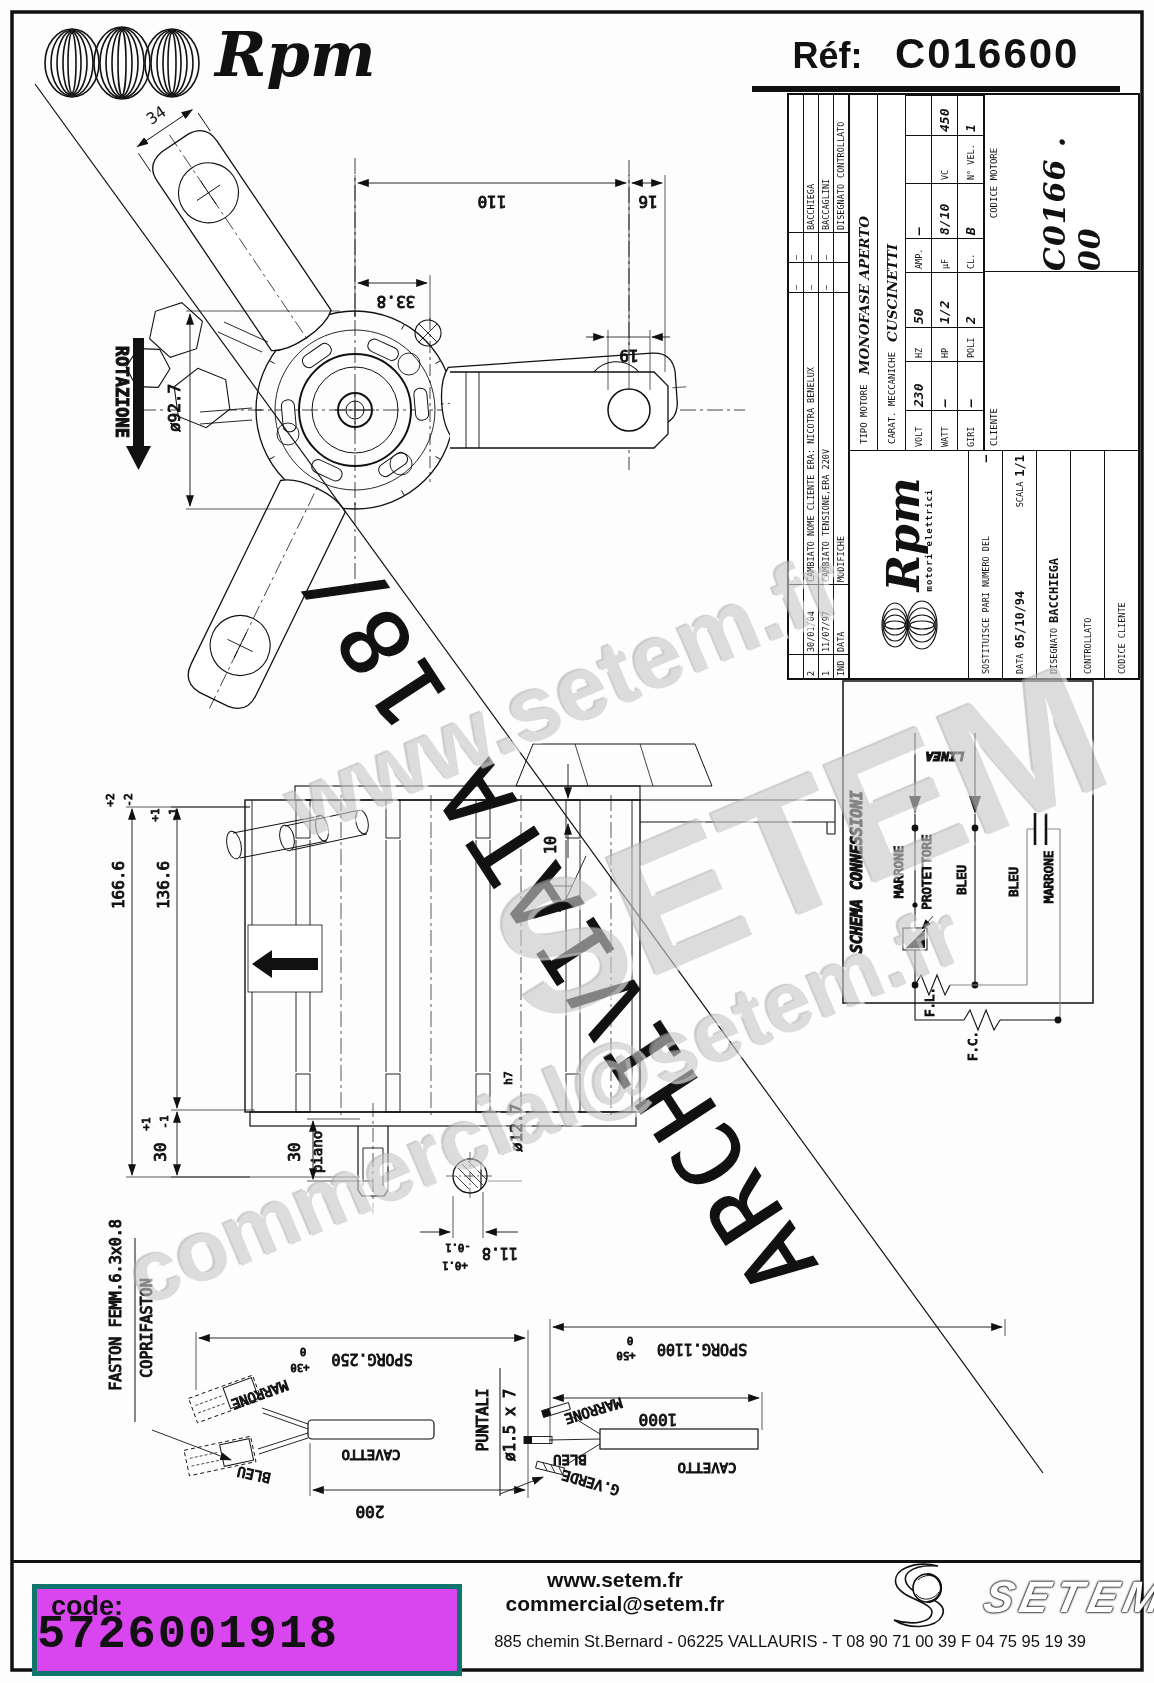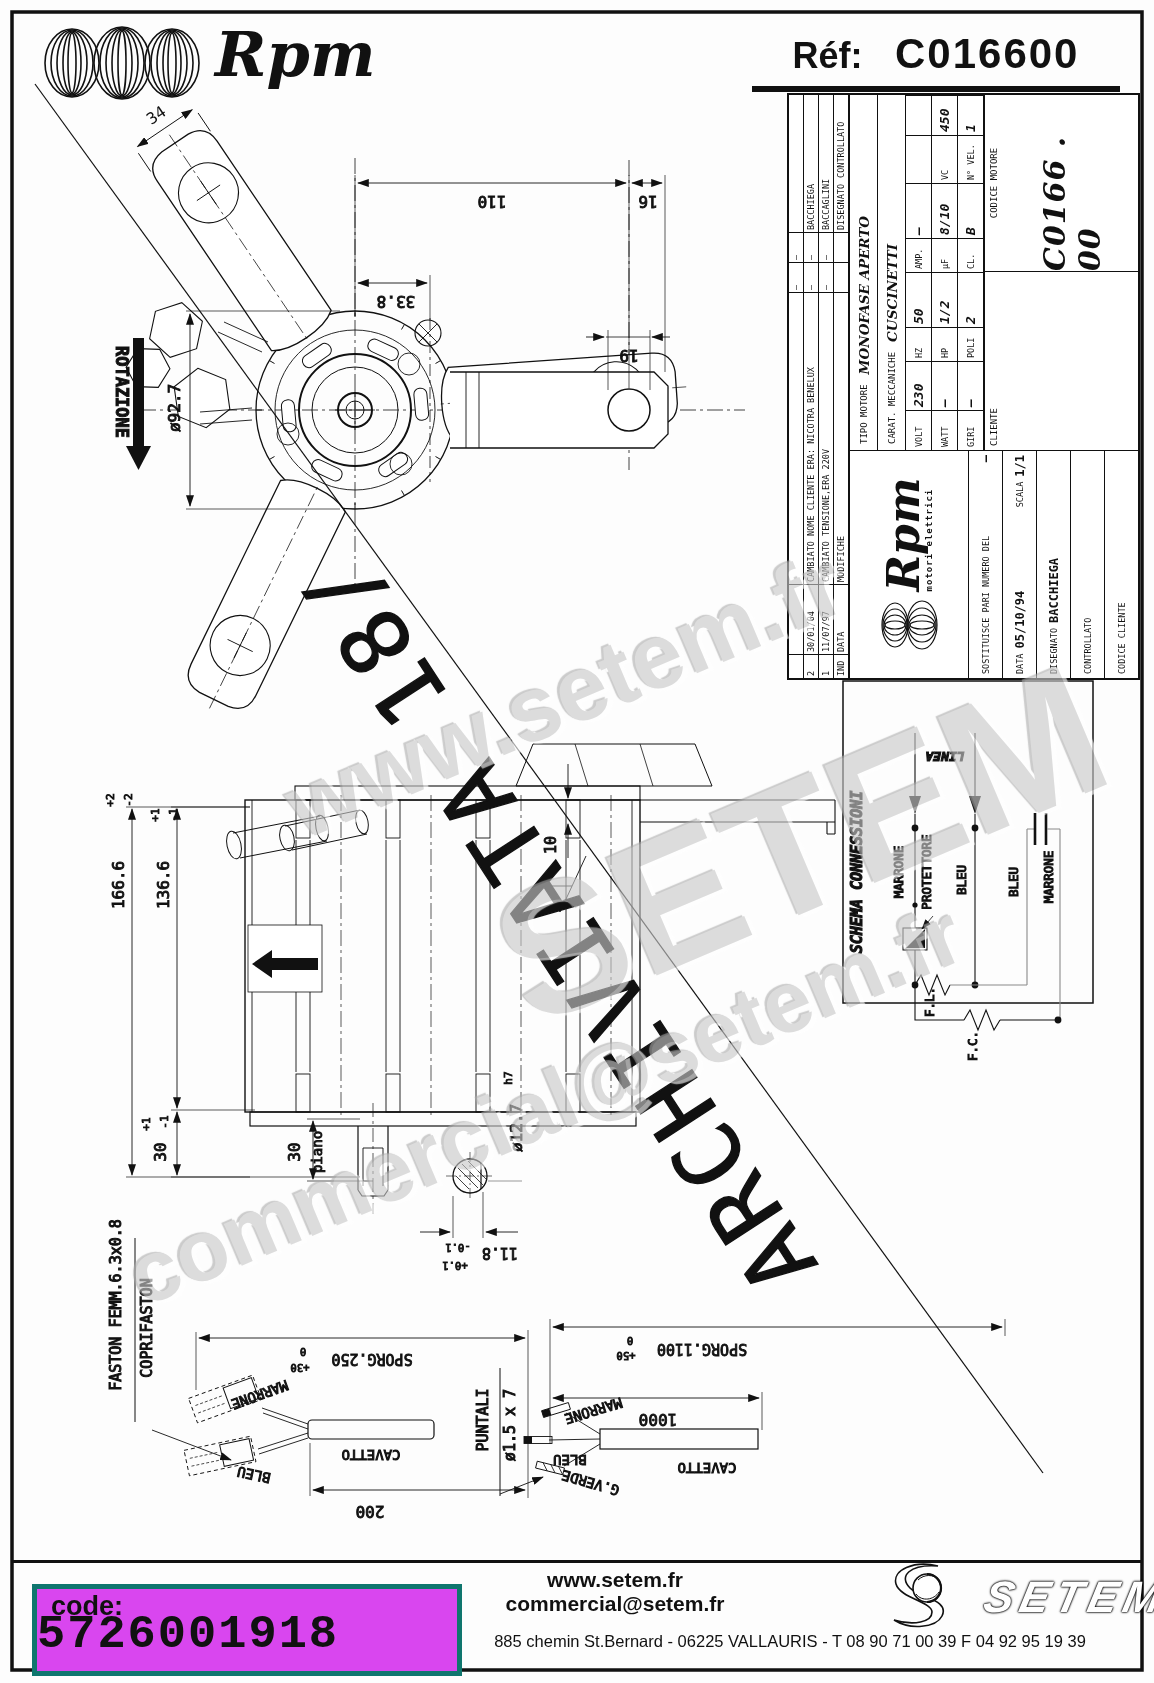--- a/index.html
+++ b/index.html
@@ -529,21 +529,21 @@
   <div class="wm" style="left:800px;top:845px;font-size:185px;">SETEM</div>
   <div class="wm" style="left:545px;top:1105px;font-size:86px;">commercial@setem.fr</div>
 
   <div class="abs" id="footer-sep" style="z-index:2"></div>
   <div class="abs" id="code-box" style="z-index:3">
     <div class="cl">code:</div>
     <div class="cv">5726001918</div>
   </div>
   <div class="abs foot-mid" style="left:455px;top:1568px;width:320px;font-size:21px;z-index:3">www.setem.fr</div>
   <div class="abs foot-mid" style="left:455px;top:1592px;width:320px;font-size:21px;z-index:3">commercial@setem.fr</div>
-  <div class="abs foot-mid" style="left:440px;top:1632px;width:700px;font-size:16.5px;font-weight:normal;white-space:nowrap;z-index:3">885 chemin St.Bernard  -  06225 VALLAURIS  -  T 08 90 71 00 39   F 04 92 95 19 39</div>
+  <div class="abs foot-mid" style="left:440px;top:1632px;width:700px;font-size:16.5px;font-weight:normal;white-space:nowrap;z-index:3">885 chemin St.Bernard  -  06225 VALLAURIS  -  T 08 90 71 00 39   F 04 75 95 19 39</div>
   <svg class="abs" style="left:880px;top:1562px;z-index:3" width="100" height="70" viewBox="0 0 100 70">
     <path d="M58,4 C30,2 18,14 30,26 C40,36 70,38 62,54 C56,66 30,68 14,58 C34,64 52,60 52,50 C52,40 20,36 16,22 C12,8 34,-2 58,4 Z" fill="#fff" stroke="#111" stroke-width="1.6"></path>
     <circle cx="47" cy="26" r="14" fill="#fff" stroke="#111" stroke-width="1.6"></circle>
     <path d="M36,32 C42,40 54,38 59,30 M38,18 C44,12 54,12 58,18" fill="none" stroke="#111" stroke-width="1"></path>
     <path d="M47,40 A14,14 0 0 0 47,12" fill="none" stroke="#111" stroke-width="2.2"></path>
   </svg>
   <div class="abs" id="setem-text" style="left:985px;top:1572px;z-index:3">SETEM</div>
 
 </div>
 

